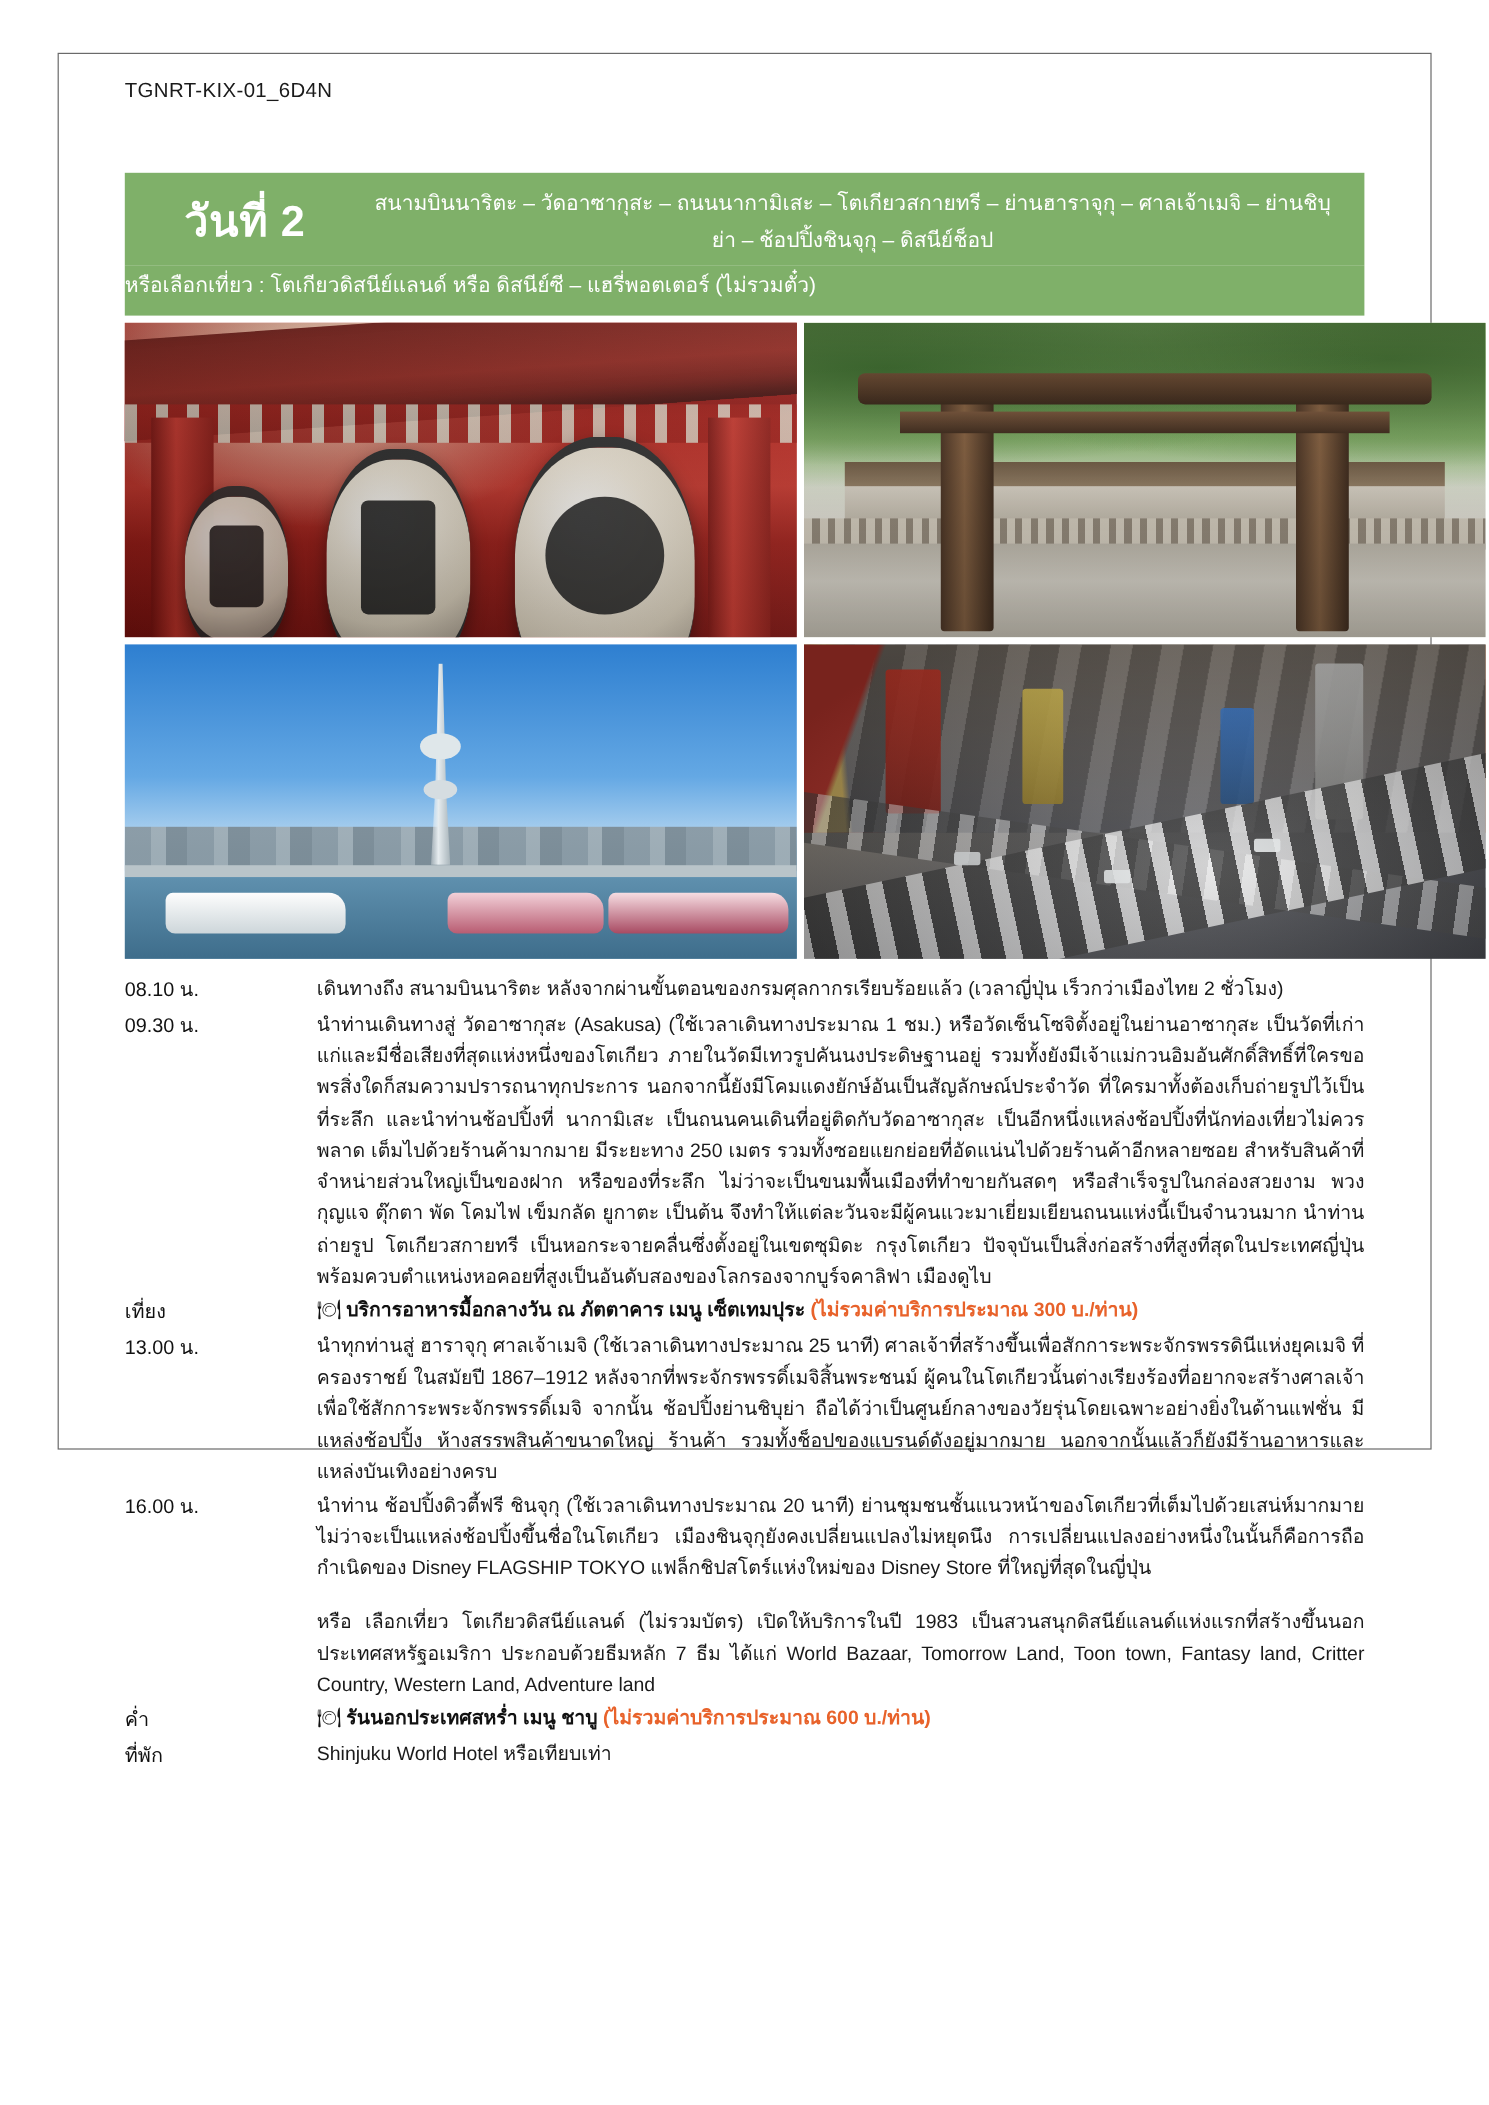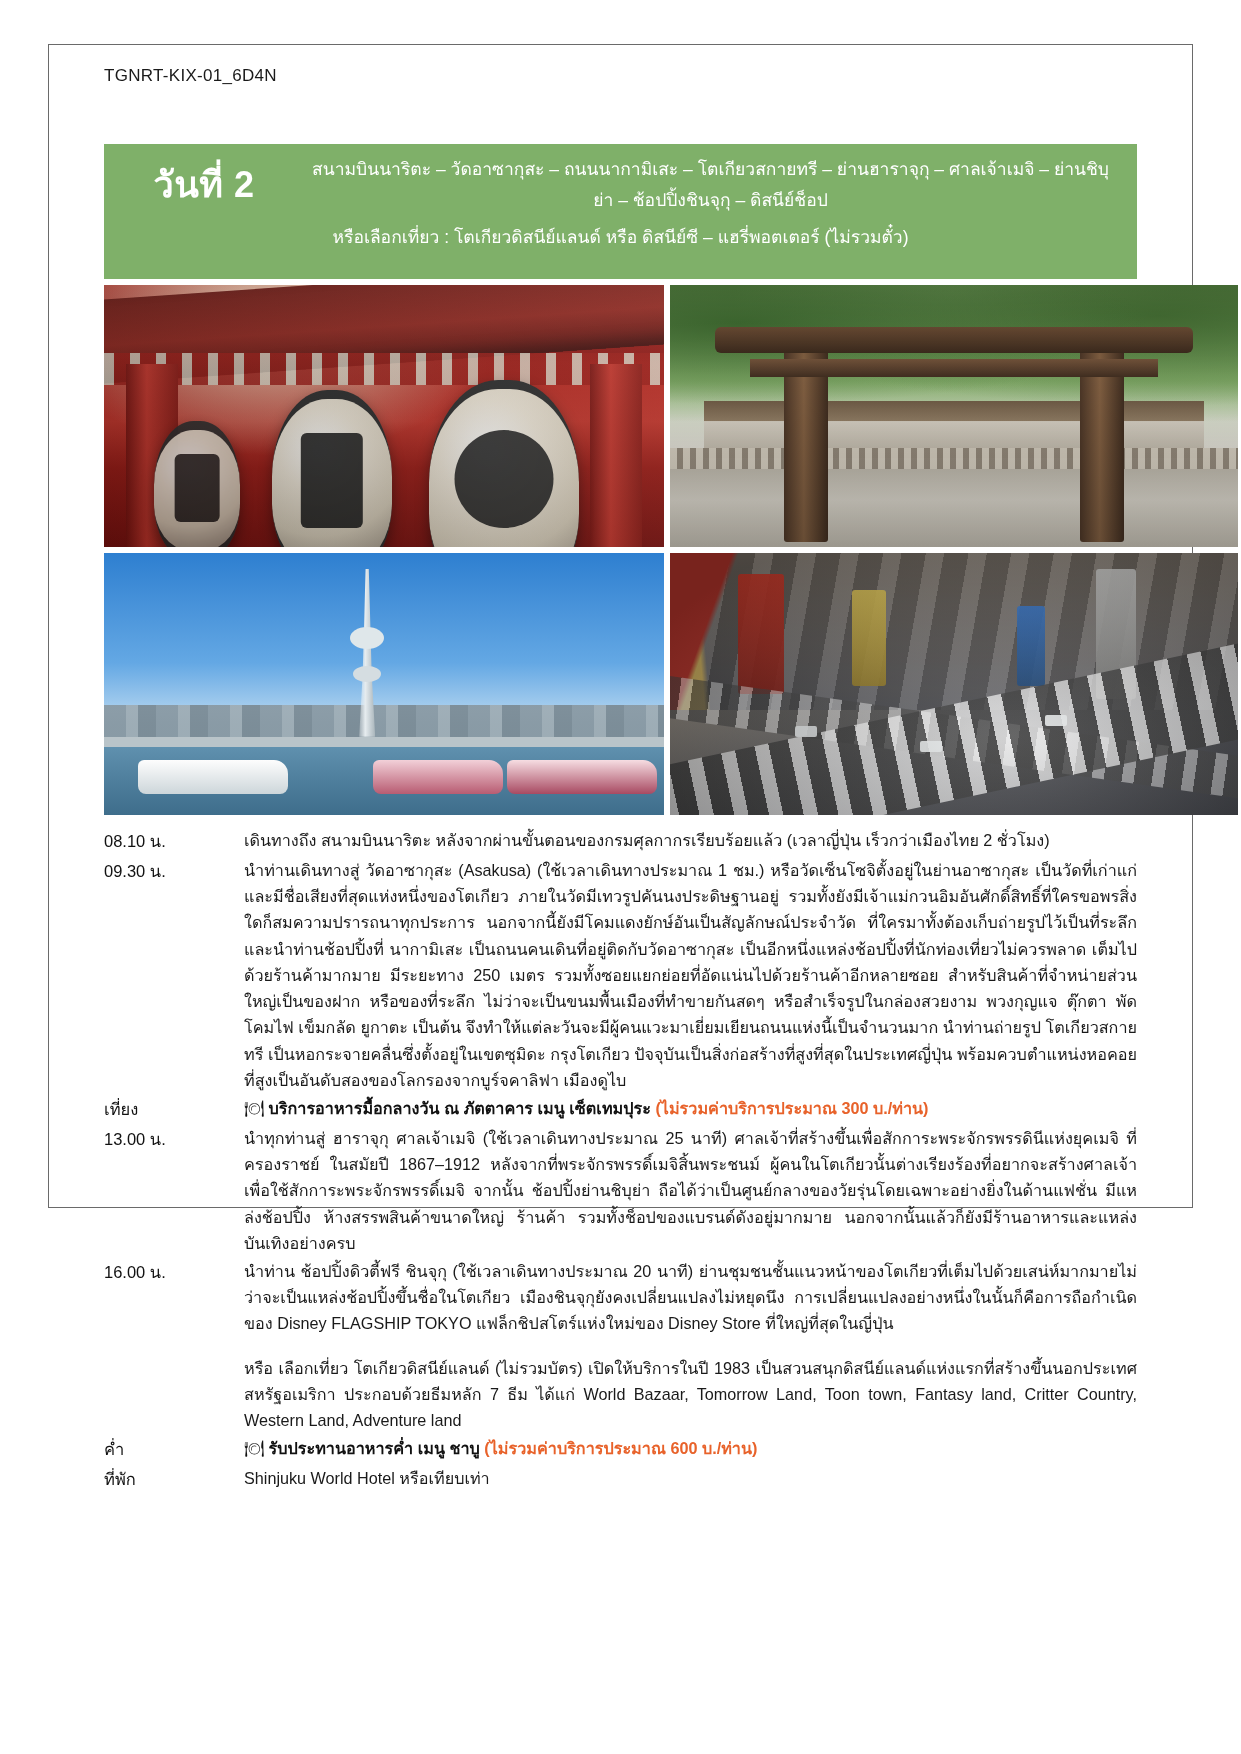--- a/index.html
+++ b/index.html
@@ -66,23 +66,23 @@
     color: #ffffff;
     font-size: 17.5px;
     line-height: 1.75;
     flex: 1 1 auto;
     text-align: center;
     padding-right: 20px;
   }
   .day-alt {
     background: #7fb069;
     color: #ffffff;
-    text-align: center;
+    text-align: left;
     font-size: 17.5px;
-    padding: 2px 0 28px 0;
+    padding: 2px 0 12px 0;
     margin: 0 14px;
   }
   
   .photos {
     display: grid;
     grid-template-columns: 560px 568px;
     grid-template-rows: 262px 262px;
     gap: 6px;
     margin: 6px 14px 0 14px;
   }
@@ -278,20 +278,21 @@
     color: #111;
     padding-top: 1px;
     line-height: 1.62;
   }
   .desc {
     flex: 1 1 auto;
     font-size: 16.2px;
     line-height: 1.62;
     text-align: justify;
     color: #1a1a1a;
+    margin-left: 20px;
   }
   .meal {
     color: #111;
     font-weight: bold;
   }
   .price {
     color: #e8622a;
     font-weight: bold;
   }
   .meal-icon {
@@ -400,21 +401,21 @@
         <div class="desc">
           <span>นำท่าน ช้อปปิ้งดิวตี้ฟรี ชินจุกุ (ใช้เวลาเดินทางประมาณ 20 นาที)   ย่านชุมชนชั้นแนวหน้าของโตเกียวที่เต็มไปด้วยเสน่ห์มากมายไม่ว่าจะเป็นแหล่งช้อปปิ้งขึ้นชื่อในโตเกียว เมืองชินจุกุยังคงเปลี่ยนแปลงไม่หยุดนึง การเปลี่ยนแปลงอย่างหนึ่งในนั้นก็คือการถือกำเนิดของ Disney  FLAGSHIP TOKYO แฟล็กชิปสโตร์แห่งใหม่ของ Disney Store ที่ใหญ่ที่สุดในญี่ปุ่น</span>
           <div class="gap"></div>
           <span>หรือ เลือกเที่ยว โตเกียวดิสนีย์แลนด์ (ไม่รวมบัตร) เปิดให้บริการในปี 1983 เป็นสวนสนุกดิสนีย์แลนด์แห่งแรกที่สร้างขึ้นนอกประเทศสหรัฐอเมริกา ประกอบด้วยธีมหลัก 7 ธีม ได้แก่ World Bazaar, Tomorrow Land, Toon town, Fantasy land, Critter Country, Western Land, Adventure land</span>
         </div>
       </div>
 
       <div class="row">
         <div class="time">ค่ำ</div>
         <div class="desc">
-          <span class="meal-icon">🍽</span><span class="meal">รับประทานอาหารค่ำ เมนู ชาบู</span>
+          <span class="meal-icon">🍽</span><span class="meal">รันนอกประเทศสหร่ำ เมนู ชาบู</span>
           <span class="price">(ไม่รวมค่าบริการประมาณ 600 บ./ท่าน)</span>
         </div>
       </div>
 
       <div class="row">
         <div class="time">ที่พัก</div>
         <div class="desc hotel">Shinjuku World Hotel หรือเทียบเท่า</div>
       </div>
 
     </div>

